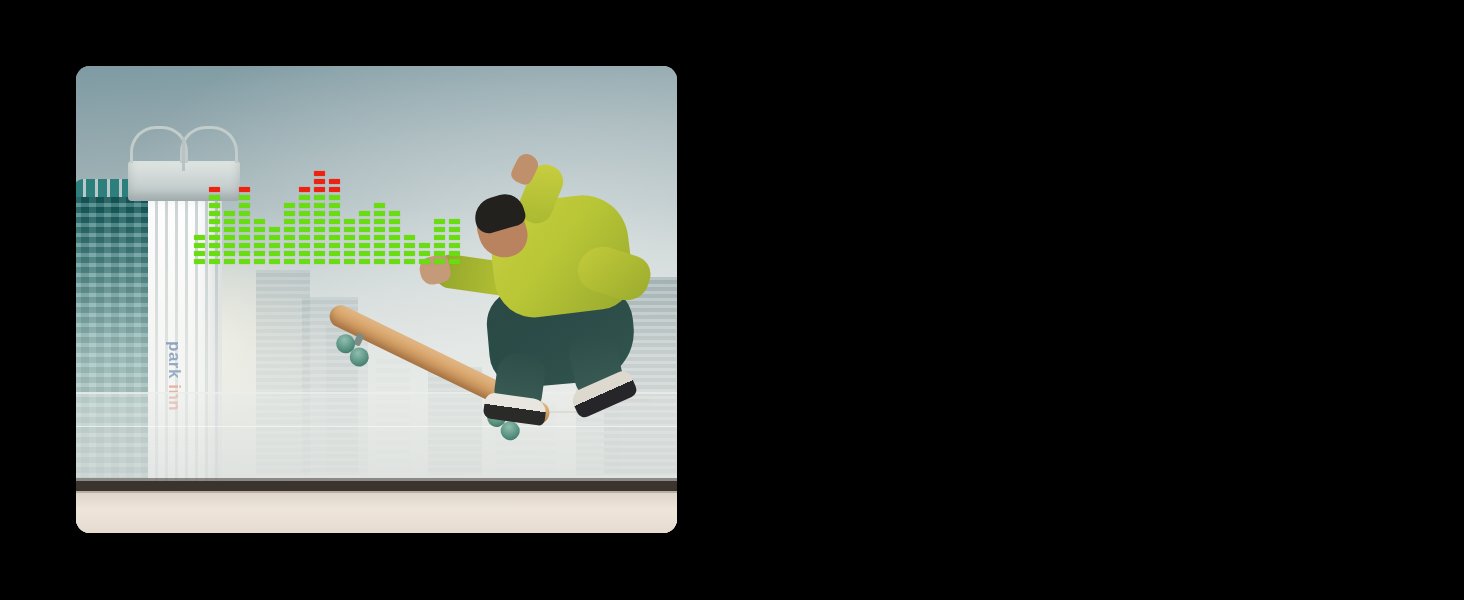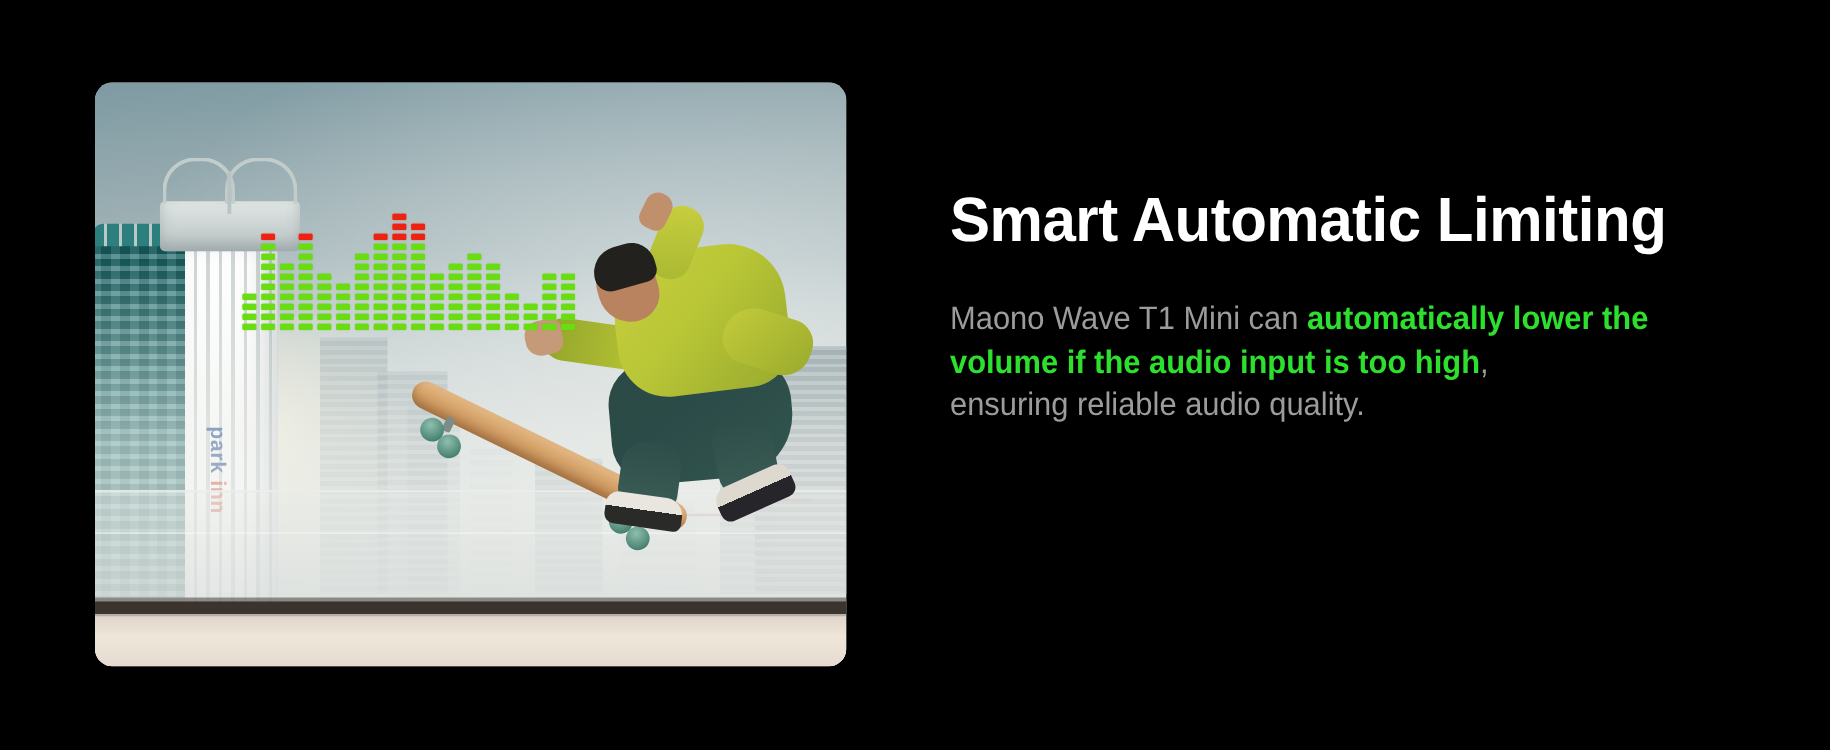--- a/index.html
+++ b/index.html
@@ -449,18 +449,14 @@
           <div class="eq-seg g"></div>
           <div class="eq-seg g"></div>
           <div class="eq-seg g"></div>
           <div class="eq-seg g"></div>
           <div class="eq-seg g"></div>
           <div class="eq-seg g"></div>
         </div>
       </div>
   </div>
 
-  <div class="copy">
-    <h1 class="headline">Smart Automatic Limiting</h1>
-    <p class="body"><span class="dim">Maono Wave T1 Mini can </span><span class="hl">automatically lower the volume if the audio input is too high</span><span class="dim">,</span><br><span class="dim">ensuring reliable audio quality.</span></p>
-  </div>
 
 </div>
 
 </body></html>

